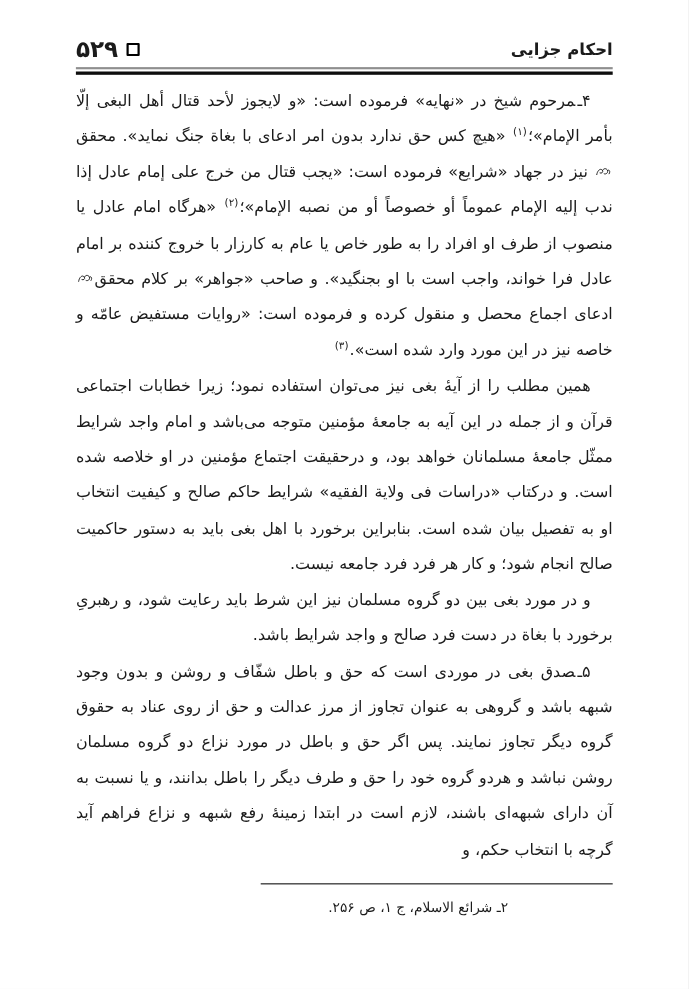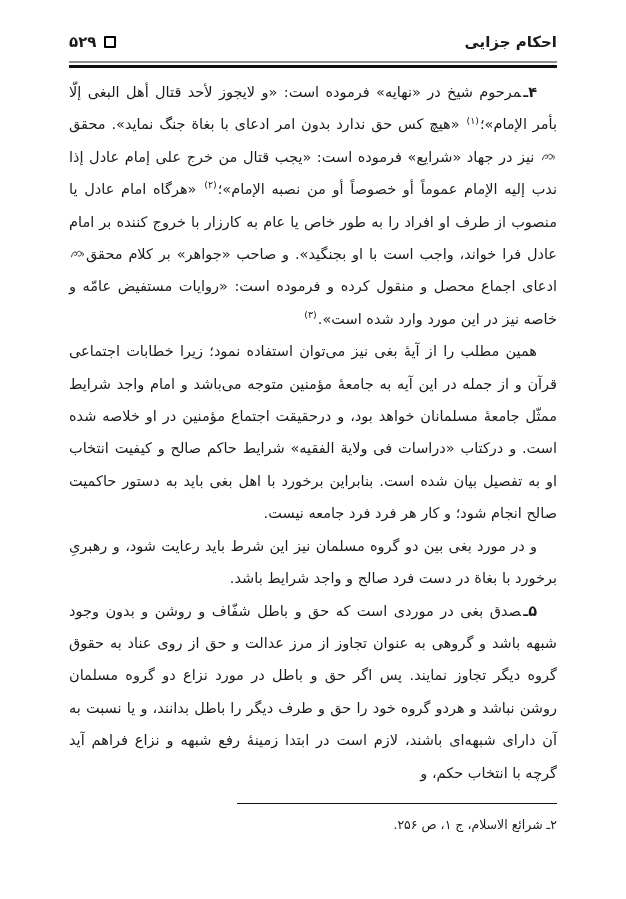--- a/index.html
+++ b/index.html
@@ -18,52 +18,52 @@
   .header {
     position:absolute; top:33px; right:69px; left:69px;
     display:flex; justify-content:space-between; align-items:center;
   }
   .header-title { font-weight:bold; font-size:15px; letter-spacing:0; }
   .page-num-wrap { display:flex; align-items:center; gap:8px; }
   .sq {
     width:8px; height:8px; border:2px solid #000;
     display:inline-block; border-radius:1px;
   }
-  .page-num { font-weight:bold; font-size:15px; }
+  .page-num { font-weight:bold; font-size:21px; }
   .head-rule {
     position:absolute; top:61px; right:69px; left:69px;
     height:2px;
     border-top:2px solid #8f8f8f;
     border-bottom:3px solid #0e0e0e;
   }
   
   .body-text {
     position:absolute; top:76px; right:69px; left:69px;
     font-size:14.5px; line-height:32.4px;
     text-align:justify; text-justify:inter-word;
   }
   .para { margin:0; text-indent:20px; }
-  .num { font-weight:bold; padding-left:2px;margin-top:48px; }
+  .num { font-weight:normal; padding-left:2px;margin-top:48px; }
   sup.fnmark {
     font-size:9.5px; line-height:0; vertical-align:super;
     padding:0 1px;
   }
   .hon { vertical-align:-1px; margin:0 1px; }
   
   .footnotes { position:absolute; right:69px; left:69px; bottom:62px; }
   .fn-rule {
     width:320px; height:0;
     border-top:1.6px solid #111;
     margin-bottom:8px;           
   }
   .fn-grid {
     display:grid; grid-template-columns:53% 47%;
     font-size:12.5px; line-height:25px;
   }
-  .fn-item { text-align:right; white-space:nowrap; }
+  .fn-item { text-align:left; white-space:nowrap; }
 </style>
 </head>
 <body>
 
 <div class="page">
 
   <div class="header">
     <span class="header-title">احکام جزایی</span>
     <span class="page-num-wrap">
         <span class="sq"></span>

